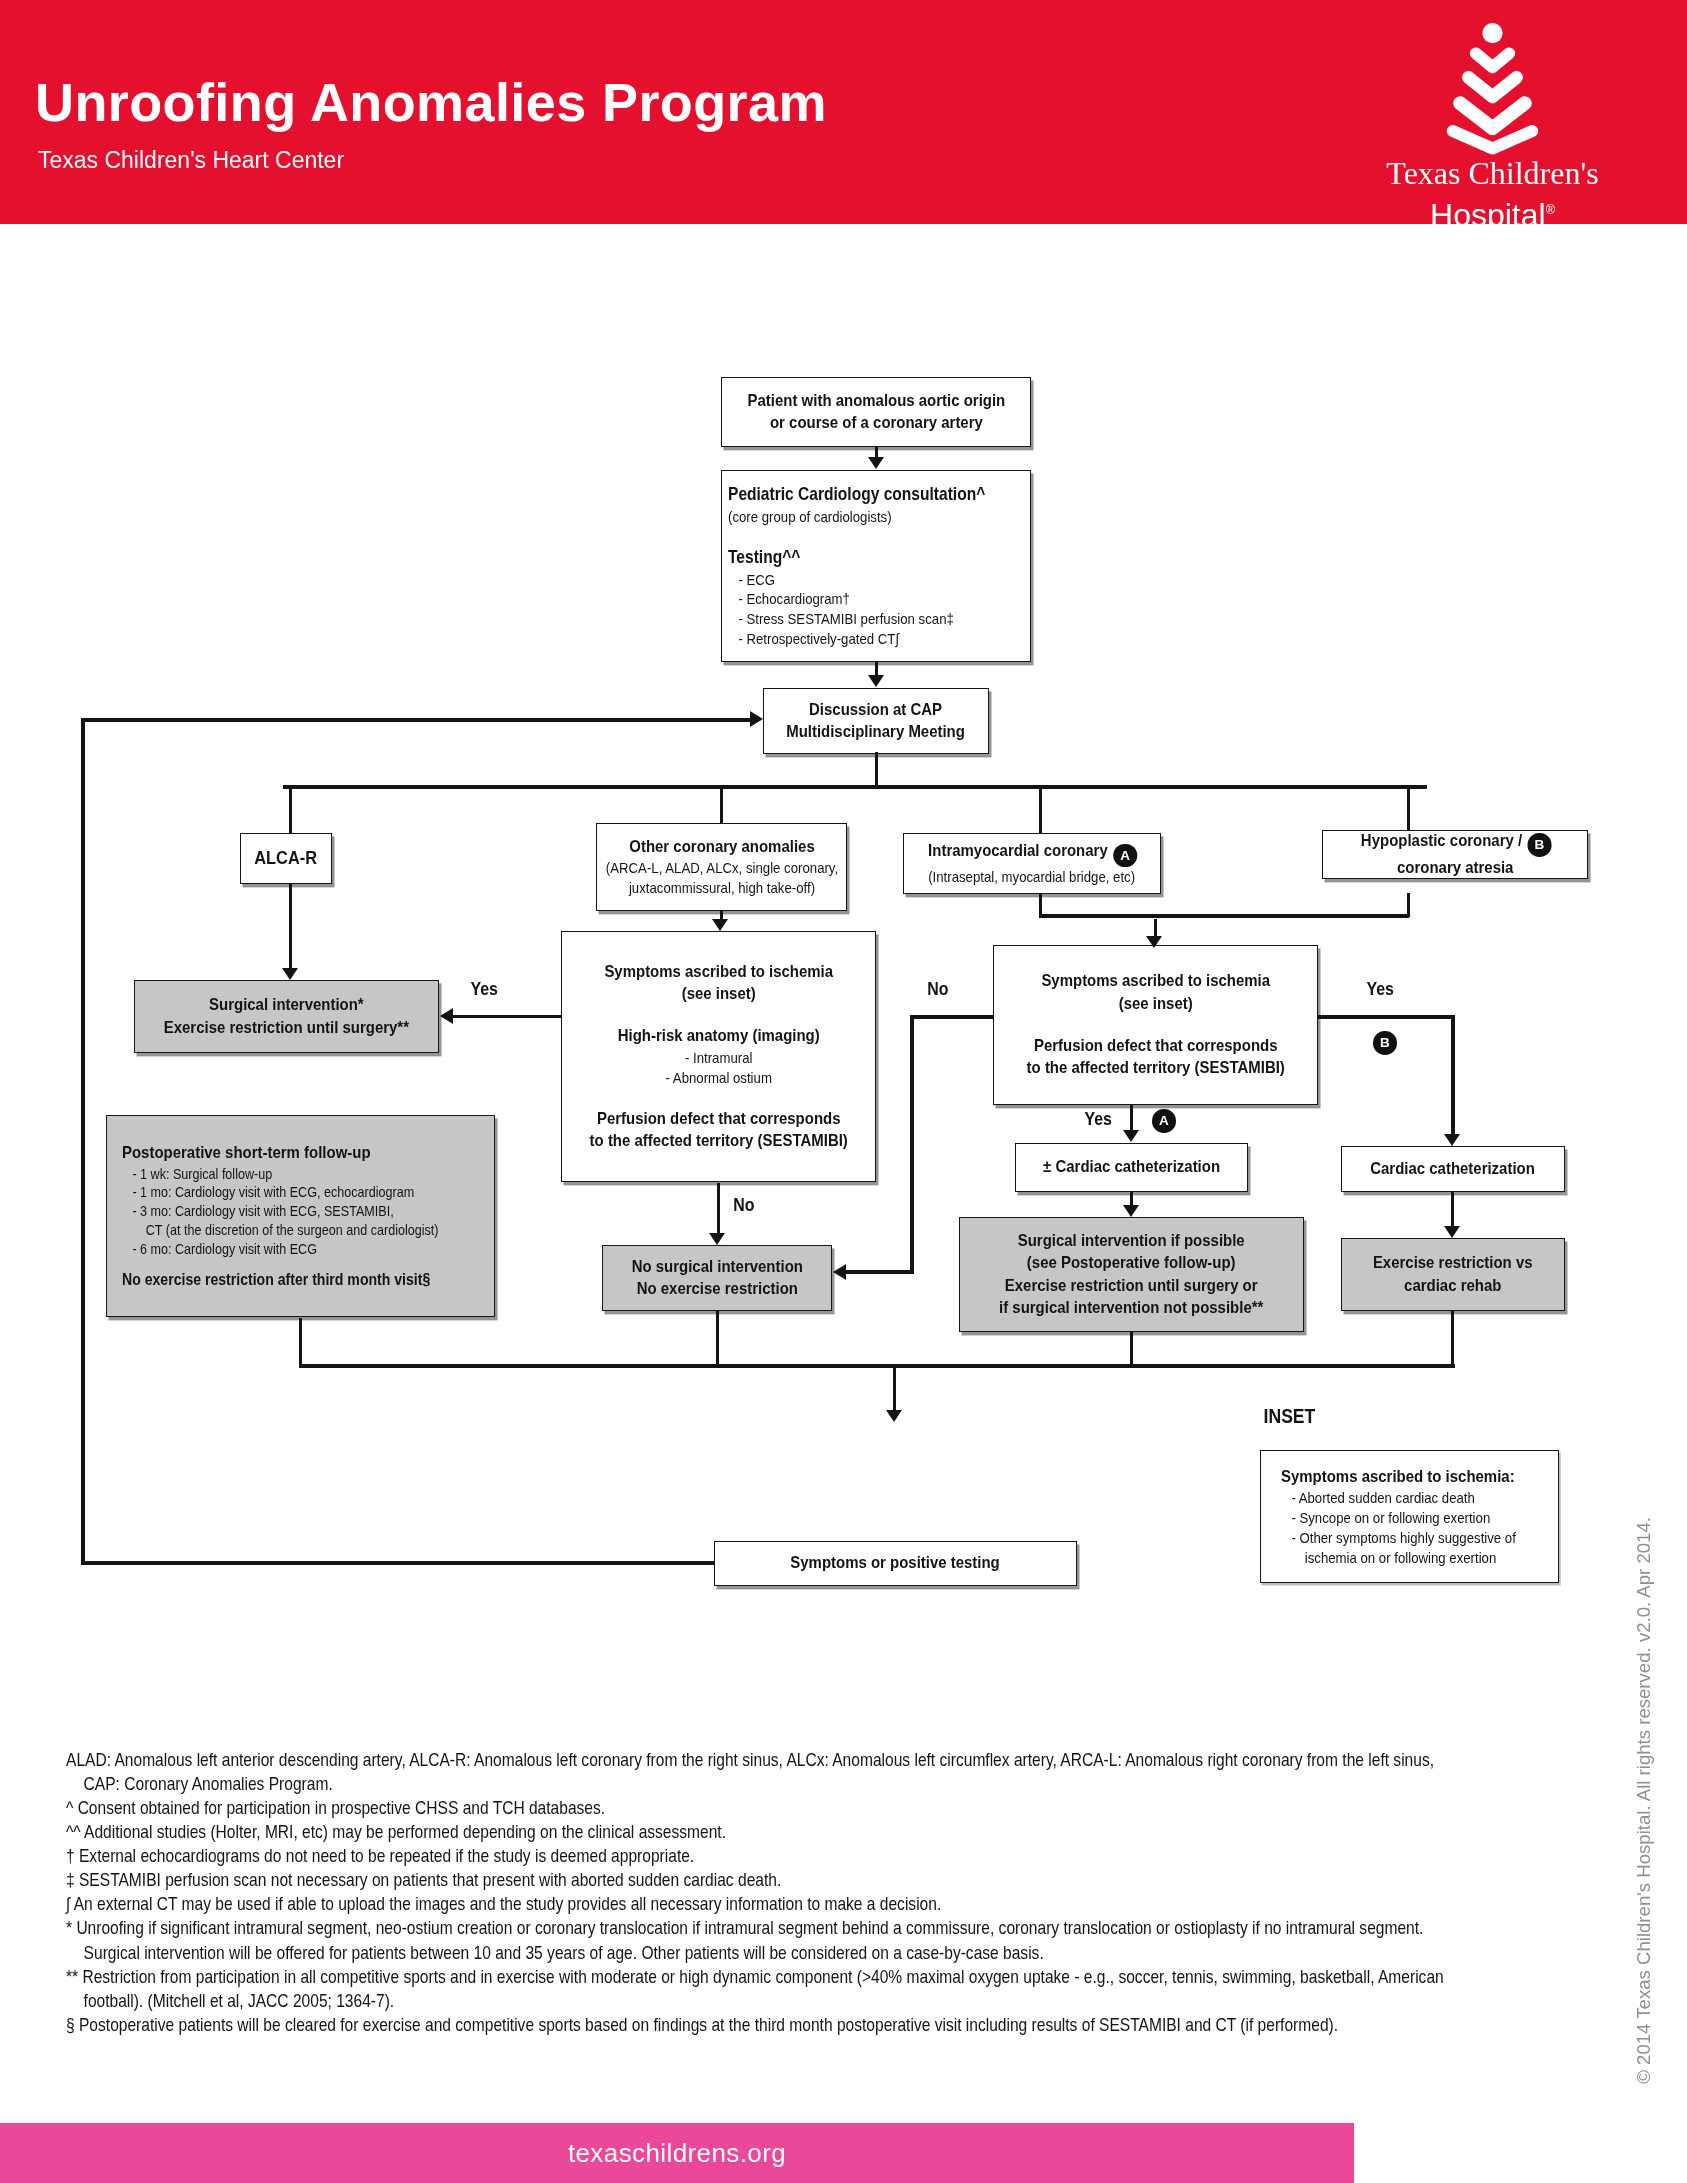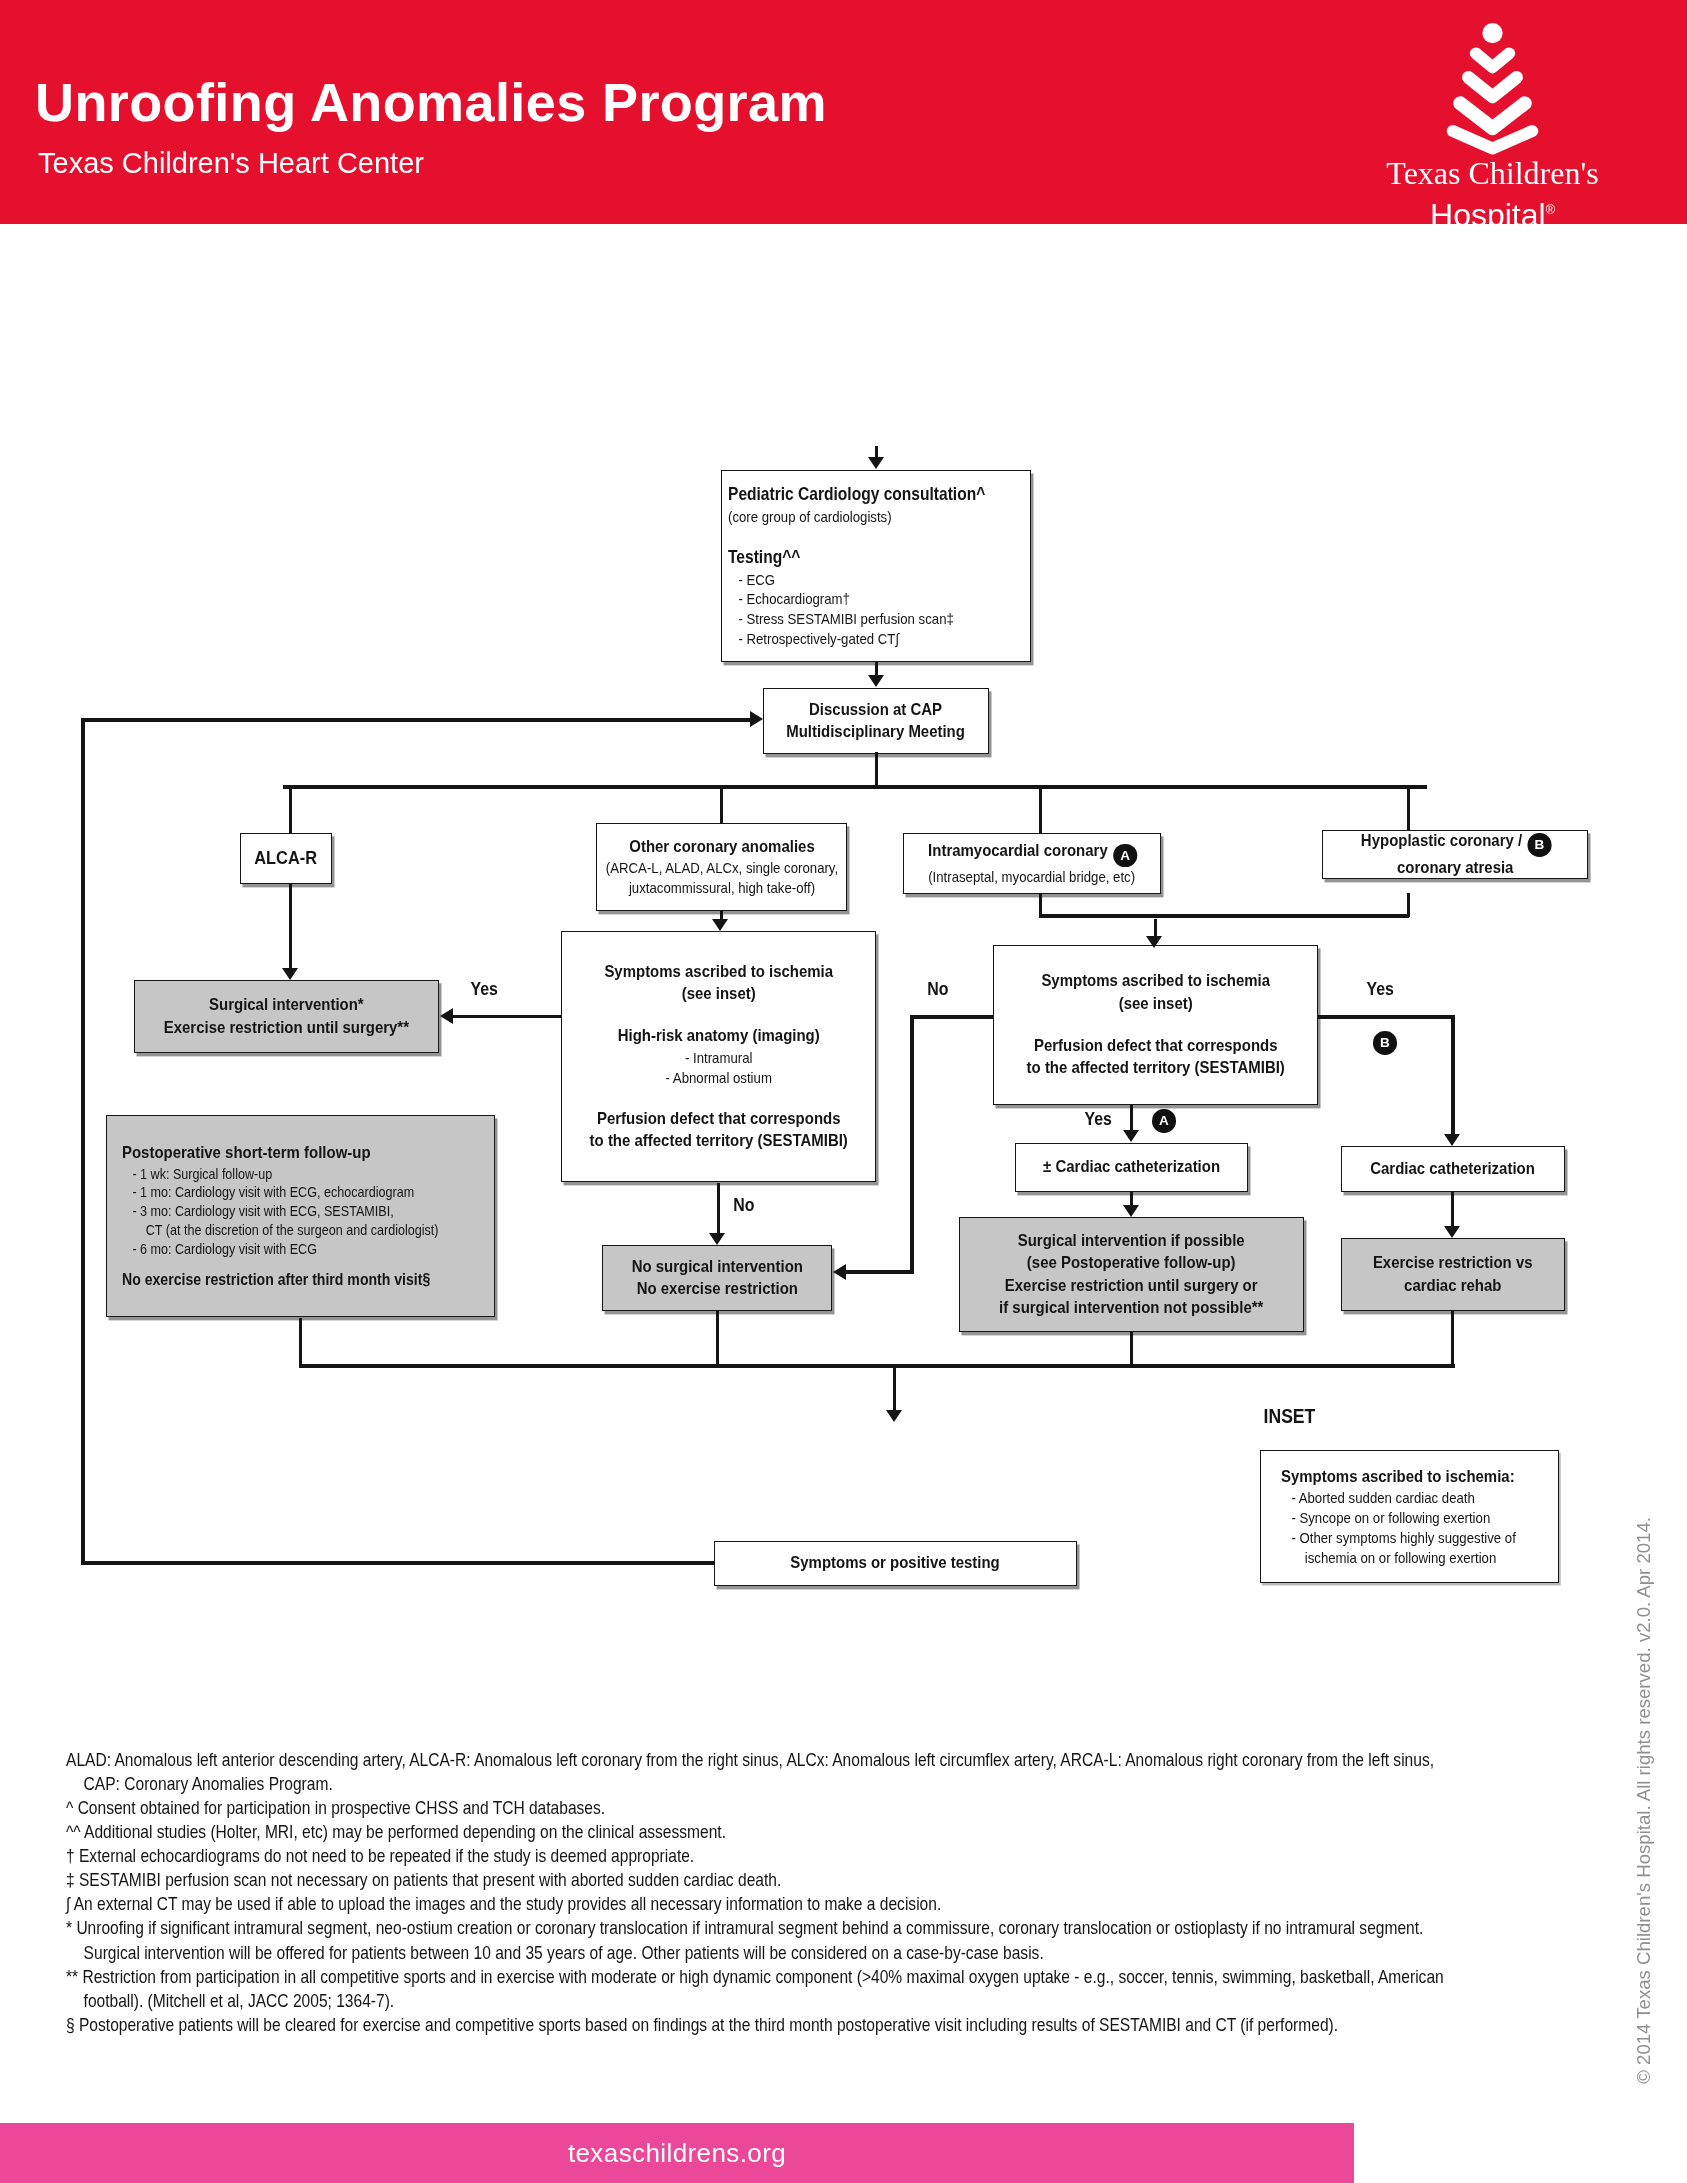--- a/index.html
+++ b/index.html
@@ -1,21 +1,21 @@
 <!DOCTYPE html>
 <html style="font-size:13.5px"><head>
 <meta charset="utf-8">
 <style>
   html,body{margin:0;padding:0;background:#fff;}
   .canvas{position:relative;width:1687px;height:2183px;background:#ffffff;overflow:hidden;
           font-family:"Liberation Sans", sans-serif;color:#141414;}
   
   .hdr{position:absolute;left:0;top:0;width:1687px;height:224px;background:#E5102E;}
   .hdr-title{position:absolute;left:35px;top:71px;font-size:54px;font-weight:bold;color:#fff;letter-spacing:0.4px;white-space:nowrap;}
-  .hdr-sub{position:absolute;left:38px;top:147px;font-size:29px;color:#fff;white-space:nowrap;}
+  .hdr-sub{position:absolute;left:38px;top:147px;font-size:23px;color:#fff;white-space:nowrap;}
   .logo-wrap{position:absolute;left:1324px;top:22px;width:337px;text-align:center;color:#fff;}
   .logo-svg{display:block;margin:0 auto;}
   .logo-t1{font-family:"Liberation Serif", serif;font-size:32px;line-height:37px;white-space:nowrap;}
   .logo-t2{font-family:Liberation Sans, sans-serif;font-size:32px;line-height:37px;white-space:nowrap;}
   .logo-t2 sup{font-size:12.7px;}
   
   .box{position:absolute;box-sizing:border-box;background:#fff;border:1.7px solid #161616;
        box-shadow:2.5px 3.4px 0 rgba(60,60,60,.55);display:flex;flex-direction:column;justify-content:center;}
   .box.center{align-items:center;text-align:center;}
   .box.left{align-items:flex-start;text-align:left;}
@@ -71,20 +71,26 @@
         <path d="M32 34 L50 49 L68 34" fill="none" stroke="#fff" stroke-width="13" stroke-linecap="round" stroke-linejoin="round"></path>
         <path d="M24 60 L50 81 L76 60" fill="none" stroke="#fff" stroke-width="14" stroke-linecap="round" stroke-linejoin="round"></path>
         <path d="M15 88 L50 115 L85 88" fill="none" stroke="#fff" stroke-width="15" stroke-linecap="round" stroke-linejoin="round"></path>
         <path d="M7 118 L50 137 L93 118" fill="none" stroke="#fff" stroke-width="13" stroke-linecap="round" stroke-linejoin="round"></path>
       </svg>
       <div class="logo-t1">Texas Children's</div>
       <div class="logo-t2"><span>Hospital</span><sup>®</sup></div>
     </div>
   </div>
 
+  <div class="box center" id="patient-box" style="left:721px;top:377px;width:310px;height:70px">
+    <div class="bc sqC">
+        <div class="ln ln-b">Patient with anomalous aortic origin</div>
+        <div class="ln ln-b">or course of a coronary artery</div>
+      </div>
+  </div>
 
   <div class="box left" id="consult-box" style="left:721px;top:470px;width:310px;height:192px;padding-left:6px">
     <div class="bc sqL">
         <div class="ln ln-b">Pediatric Cardiology consultation^</div>
         <div class="ln ln-r">(core group of cardiologists)</div>
         <div class="ln ln-g"></div>
         <div class="ln ln-b">Testing^^</div>
         <div class="ln ln-li">- ECG</div>
         <div class="ln ln-li">- Echocardiogram†</div>
         <div class="ln ln-li">- Stress SESTAMIBI perfusion scan‡</div>

